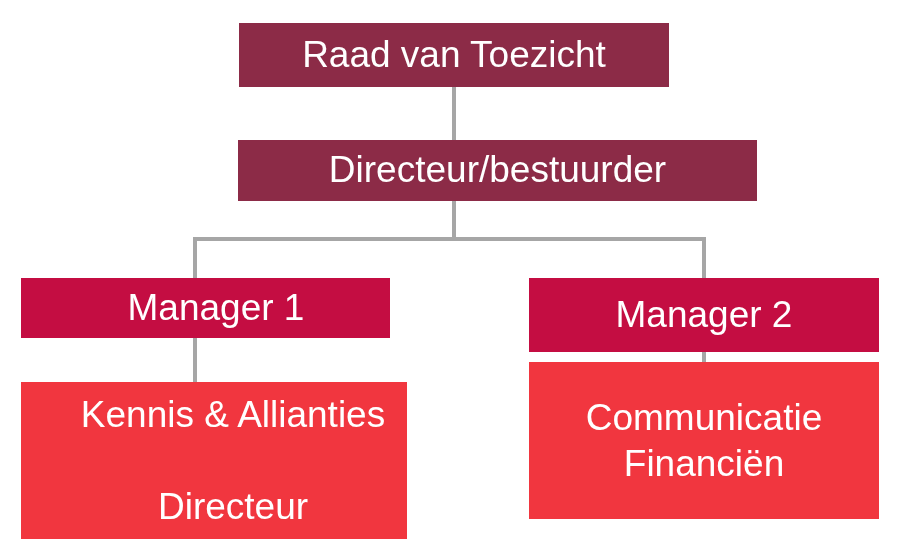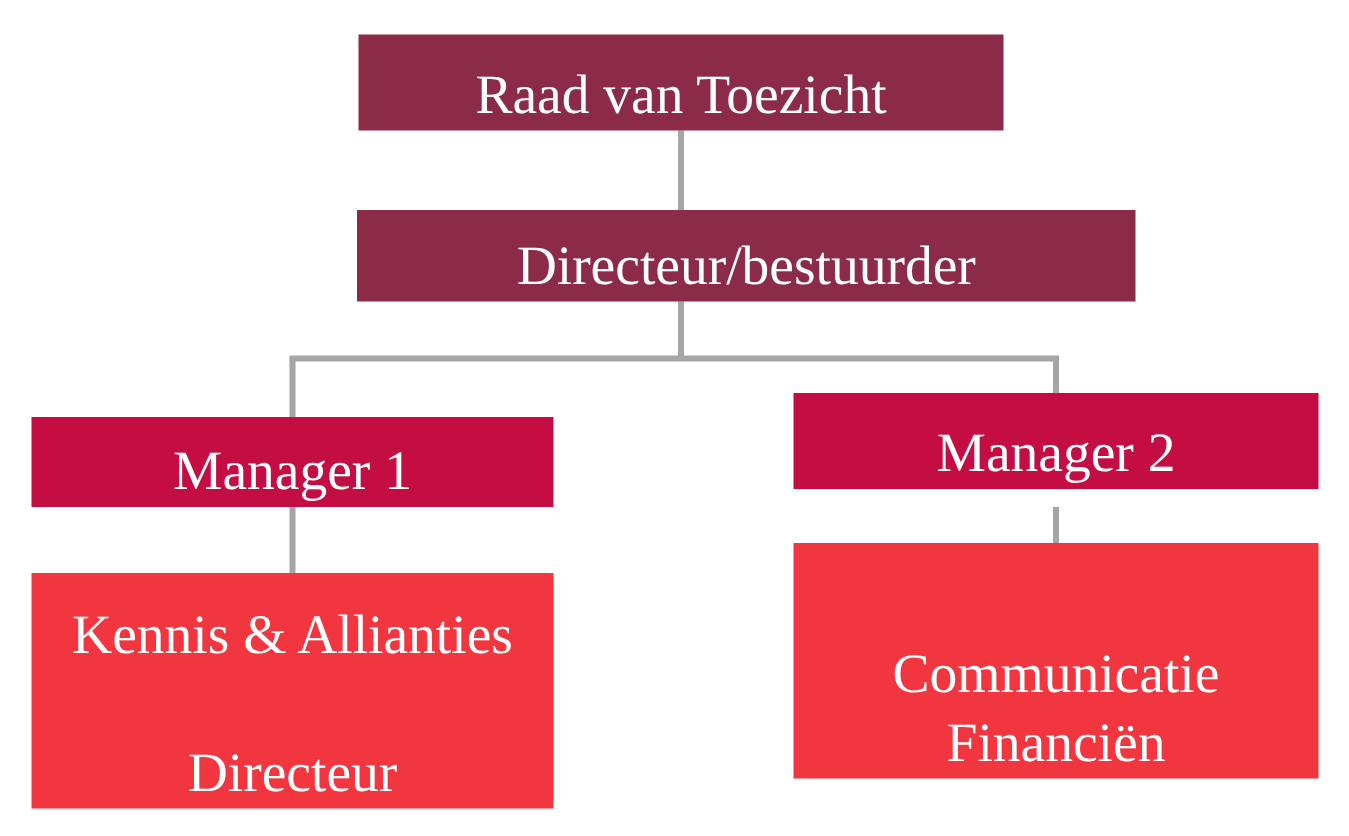--- a/index.html
+++ b/index.html
@@ -13,33 +13,32 @@
     height: 557px;
     background: var(--color-background, #ffffff);
     font-family: "Liberation Sans", sans-serif;
     overflow: hidden;
   }
   .node {
     position: absolute;
     display: flex;
     flex-direction: column;
     align-items: center;
-    justify-content: flex-end;
+    justify-content: center;
     color: var(--color-text, #ffffff);
     font-size: 37px;
     line-height: 1.25;
     text-align: center;
     white-space: nowrap;
-    font-family: Liberation Serif, serif;
   }
   .node--board    { background: var(--color-maroon, #8C2B47); left: 239px; top: 23px;  width: 430px; height: 64px; }
   .node--director { background: var(--color-maroon, #8C2B47); left: 238px; top: 140px; width: 519px; height: 61px; }
-  .node--manager1 { background: var(--color-crimson, #C40D42); left: 21px;  top: 278px; width: 348px; height: 60px; }
-  .node--manager2 { background: var(--color-crimson, #C40D42); left: 529px; top: 262px; width: 350px; height: 64px; }
-  .node--dept1    { background: var(--color-red, #F1363F);     left: 21px;  top: 382px; width: 348px; height: 157px; }
+  .node--manager1 { background: var(--color-crimson, #C40D42); left: 21px;  top: 278px; width: 348px; height: 60px; padding-left: 21px; }
+  .node--manager2 { background: var(--color-crimson, #C40D42); left: 529px; top: 278px; width: 350px; height: 74px; }
+  .node--dept1    { background: var(--color-red, #F1363F);     left: 21px;  top: 382px; width: 348px; height: 157px; padding-left: 38px; }
   .node--dept2    { background: var(--color-red, #F1363F);     left: 529px; top: 362px; width: 350px; height: 157px; }
   .node-line {
     display: block;
     min-height: 46px;
     line-height: 46px;
   }
   .connector {
     position: absolute;
     background: var(--color-line, #A6A6A6);
   }

